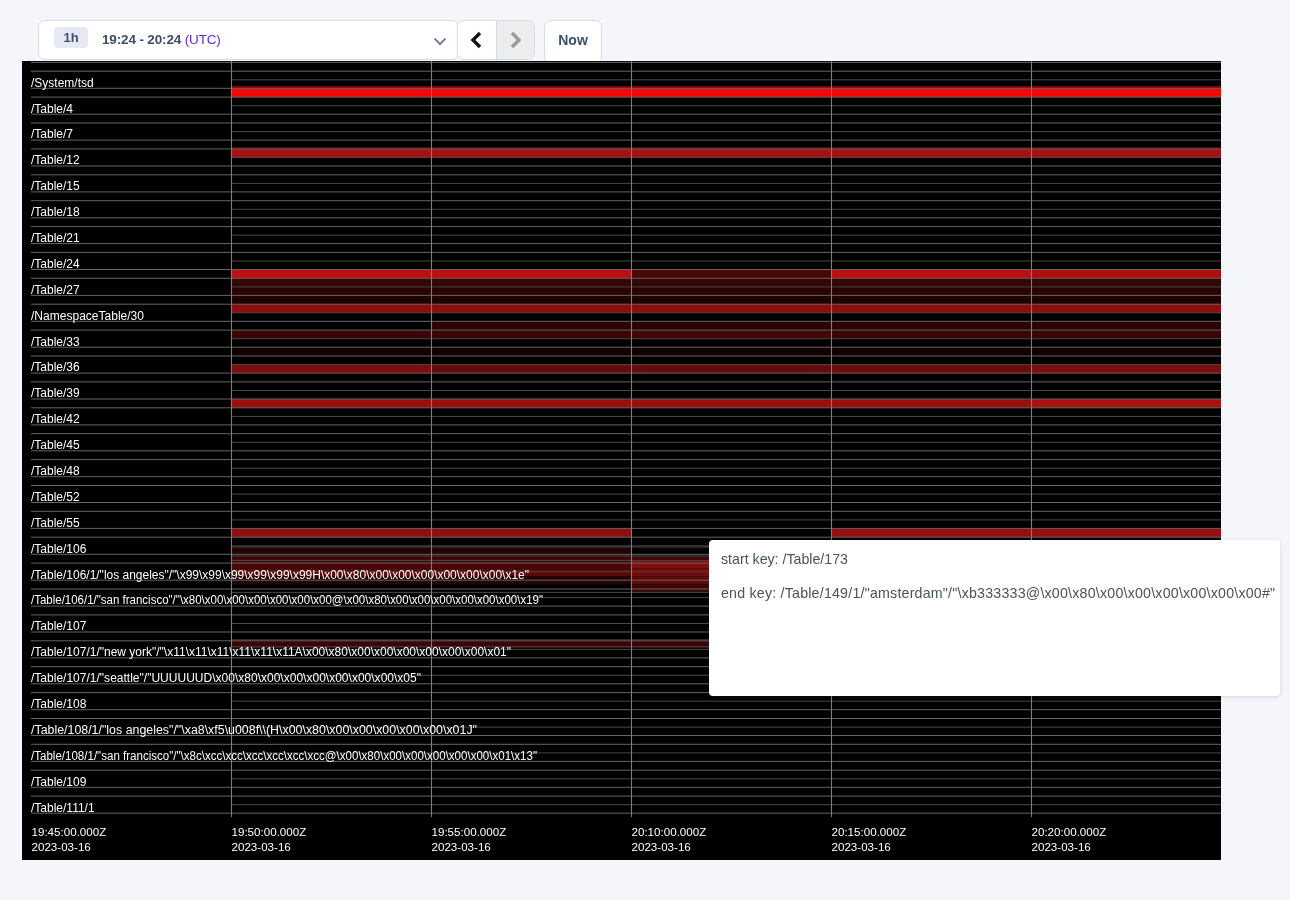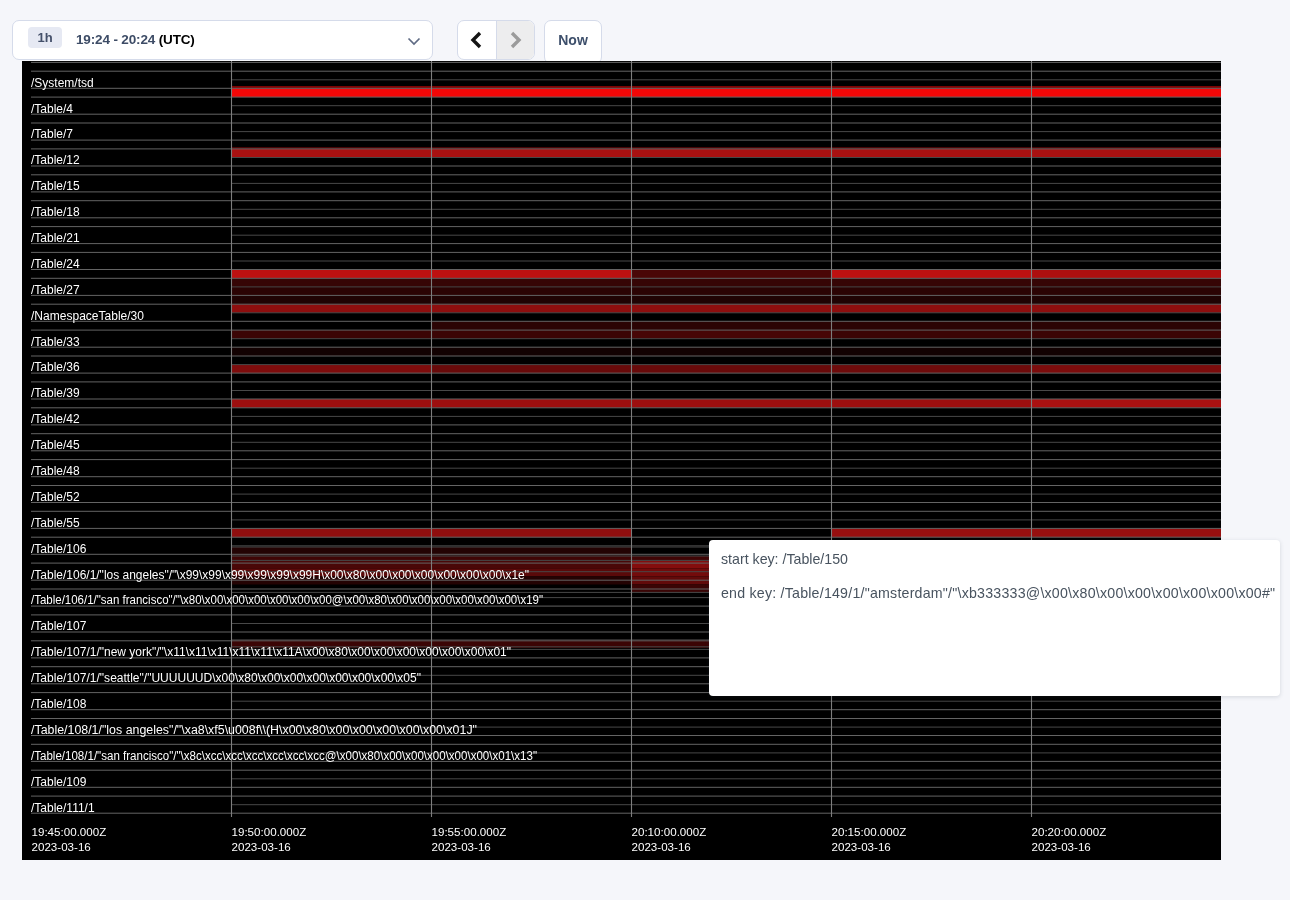--- a/index.html
+++ b/index.html
@@ -1,22 +1,22 @@
 <!DOCTYPE html>
 <html><head><meta charset="utf-8">
 <style>
   html,body{margin:0;padding:0;background:#f5f6fa;width:1290px;height:900px;overflow:hidden;
     font-family:"Liberation Sans",sans-serif;}
   .abs{position:absolute;}
   .btn{position:absolute;background:#fff;border:1px solid #d5dbea;border-radius:7px;box-sizing:border-box;}
-  #ddown{left:12px;top:20px;width:421px;height:40px;}
+  #ddown{left:38px;top:20px;width:421px;height:40px;}
   #badge{position:absolute;left:15px;top:6px;width:34px;height:21px;background:#e6e9f3;border-radius:4px;
      font-size:13px;font-weight:bold;color:#44506a;text-align:center;line-height:21px;}
   #trange{position:absolute;left:63px;top:0;height:38px;line-height:38px;font-size:13.5px;letter-spacing:-0.15px;font-weight:bold;color:#3d4c66;}
-  #trange span{font-weight:bold;color:#000000;}
+  #trange span{font-weight:normal;color:#6d28d9;}
   #nav{left:457px;top:20px;width:78px;height:40px;padding:0;display:flex;overflow:hidden;}
   #nav .half{width:39px;height:38px;display:flex;align-items:center;justify-content:center;}
   #nav .half+.half{border-left:1px solid #d5dbea;background:#ededee;}
   #nowb{left:544px;top:20px;width:58px;height:44px;font-size:14px;font-weight:bold;color:#3d4f6b;
      text-align:center;line-height:38px;}
   svg text{font-family:"Liberation Sans",sans-serif;}
   .rl{font-size:12px;fill:#fff;}
   .ax{font-size:11.6px;fill:#fff;}
   #tip{position:absolute;left:709px;top:540px;width:571px;height:156px;background:#fff;border-radius:4px;
      box-shadow:0 1px 4px rgba(60,70,90,.18);box-sizing:border-box;padding:9px 12px;
@@ -221,21 +221,21 @@
 <text x="431.5" y="836" class="ax">19:55:00.000Z</text>
 <text x="431.5" y="850.5" class="ax">2023-03-16</text>
 <text x="631.5" y="836" class="ax">20:10:00.000Z</text>
 <text x="631.5" y="850.5" class="ax">2023-03-16</text>
 <text x="831.5" y="836" class="ax">20:15:00.000Z</text>
 <text x="831.5" y="850.5" class="ax">2023-03-16</text>
 <text x="1031.5" y="836" class="ax">20:20:00.000Z</text>
 <text x="1031.5" y="850.5" class="ax">2023-03-16</text>
 </svg>
 <div id="tip">
-  <div>start key: /Table/150</div>
+  <div>start key: /Table/173</div>
   <div style="letter-spacing:0.22px">end key: /Table/149/1/"amsterdam"/"\xb333333@\x00\x80\x00\x00\x00\x00\x00\x00#"</div>
 </div>
 <div id="cbrow">
   <div id="cb">
       <svg width="12" height="12" viewBox="0 0 12 12">
         <path d="M1.5 5.5 L4.5 8.5 L10.5 1.5" fill="none" stroke="#fff" stroke-width="2.4"></path>
       </svg>
     </div>
   <span id="cblabel">Show span boundaries</span>
 </div>

